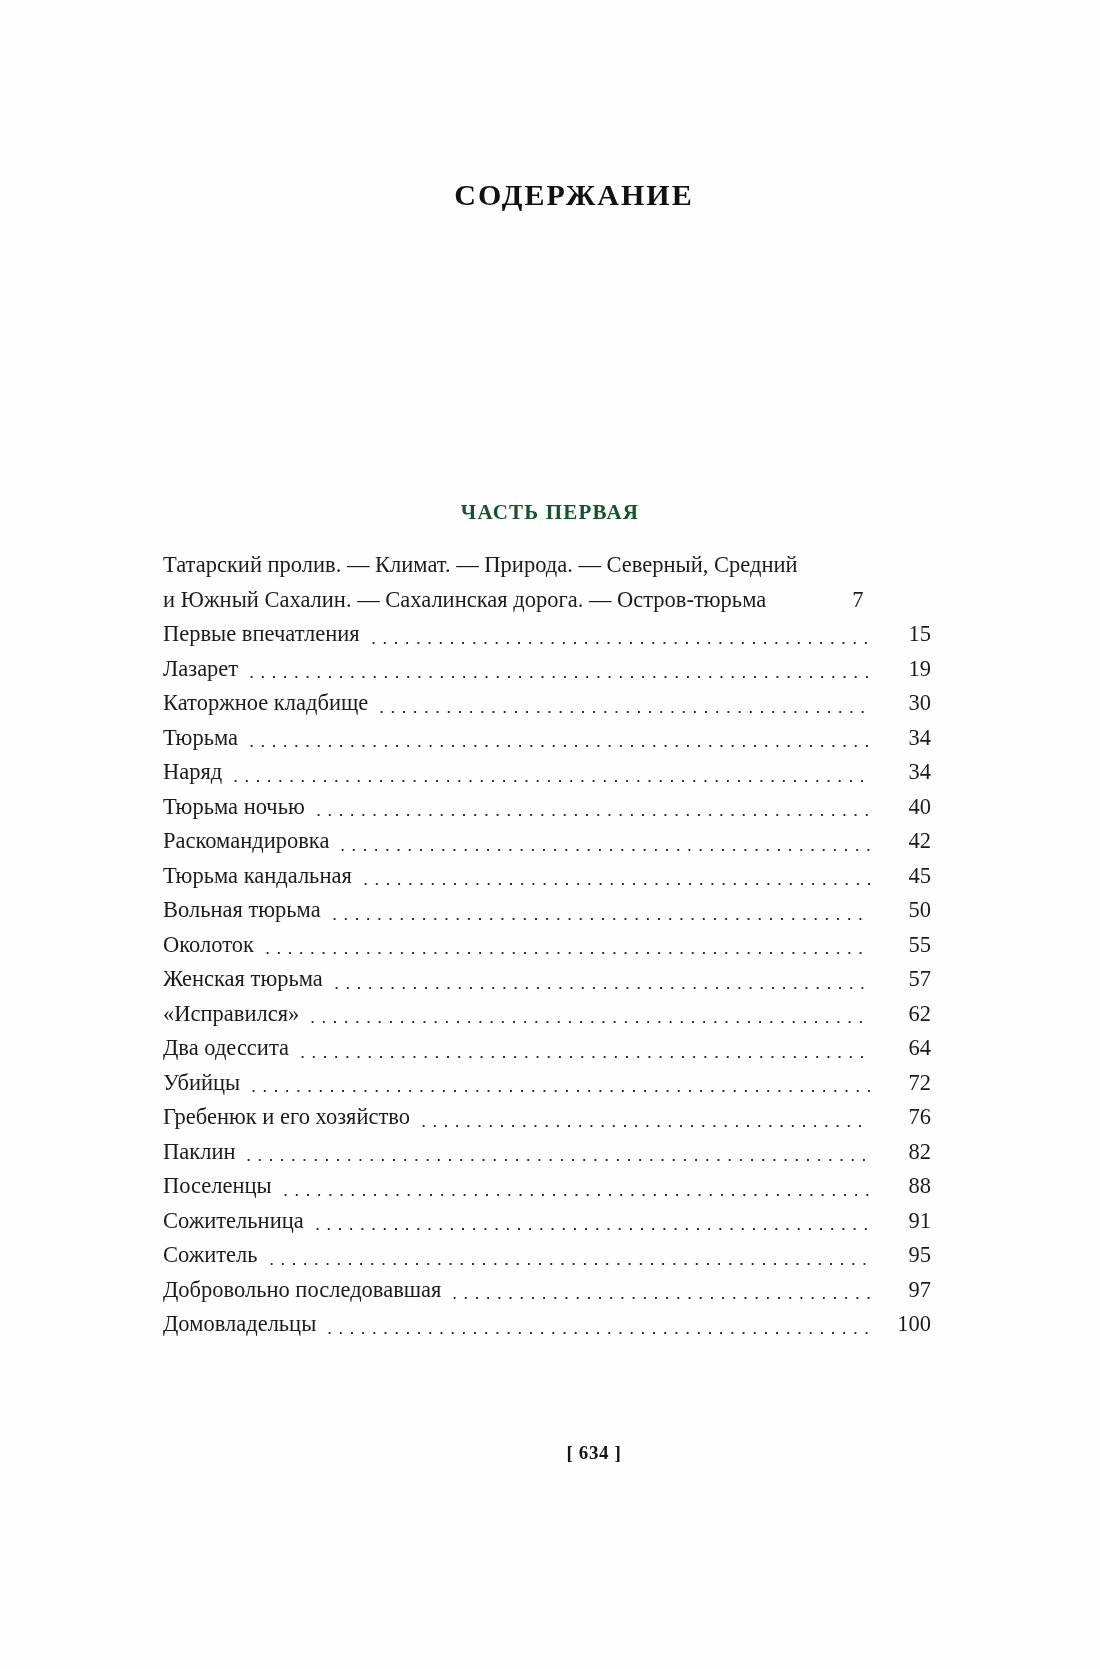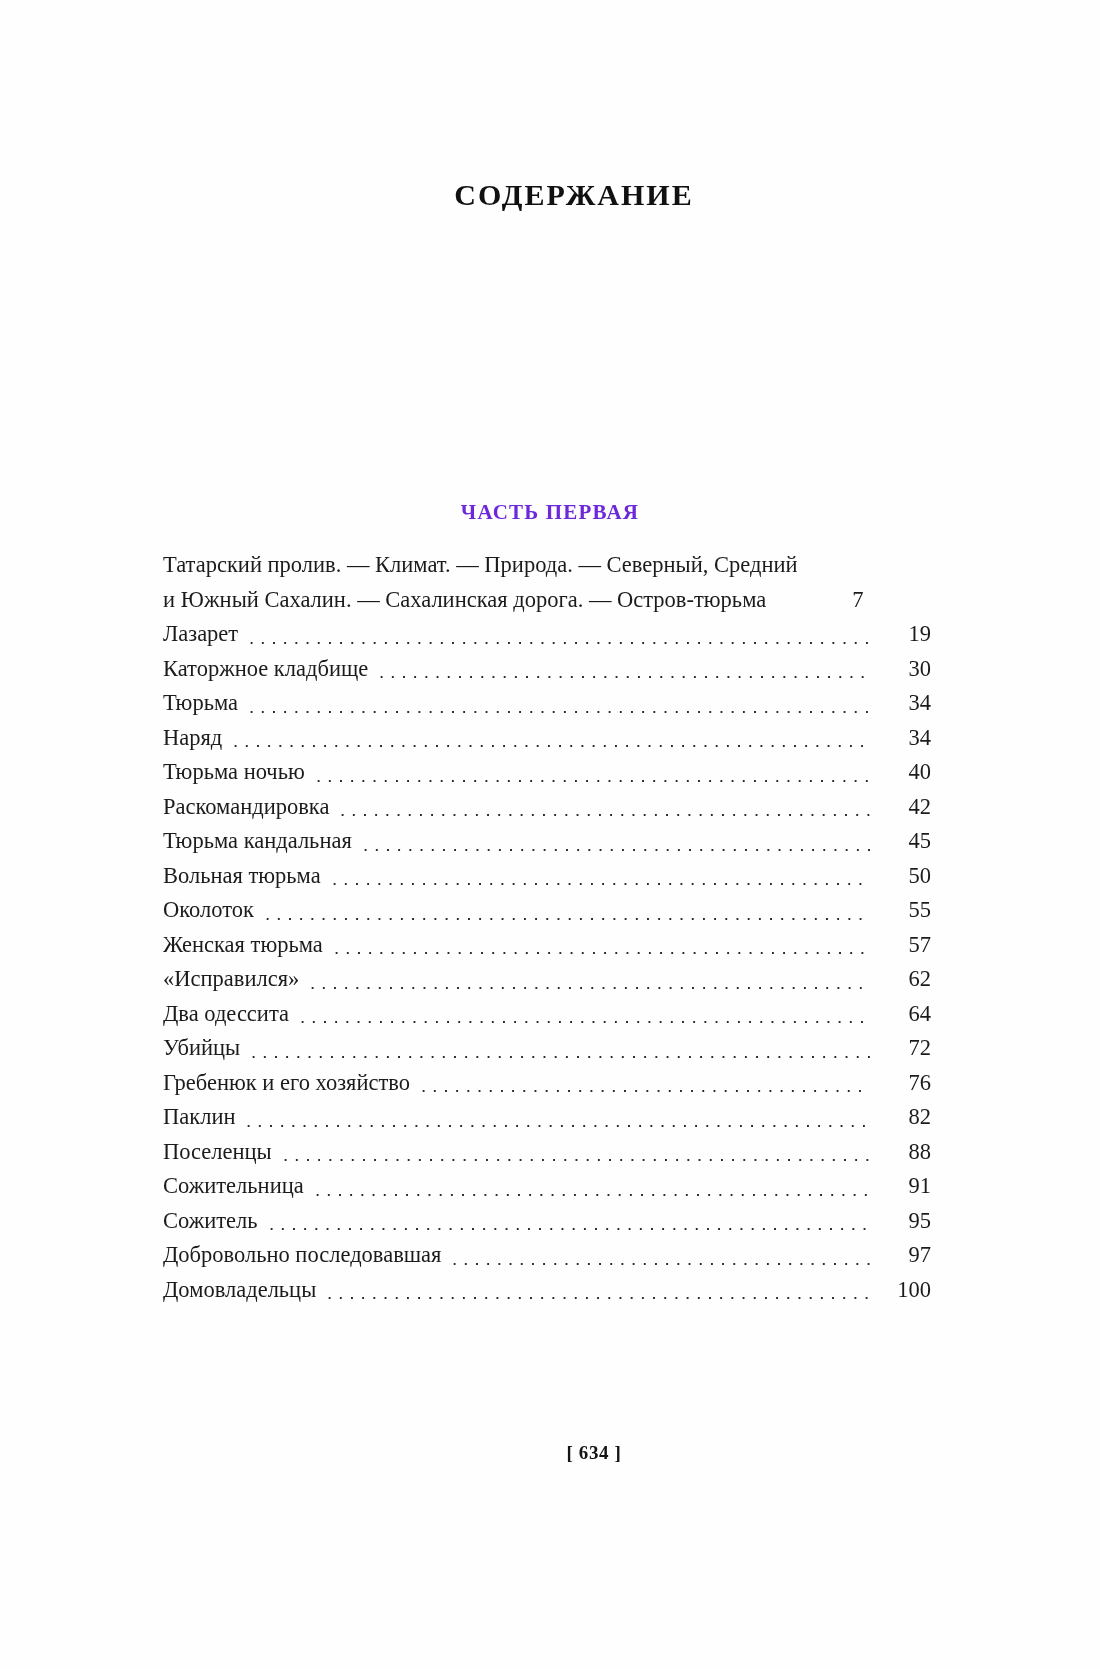--- a/index.html
+++ b/index.html
@@ -42,21 +42,21 @@
   
   .part-header {
     position: absolute;
     top: 500px;
     left: 0;
     width: 1100px;
     text-align: center;
     font-size: 21px;
     font-weight: bold;
     letter-spacing: 1.2px;
-    color: #6d28d9;
+    color: #14532d;
   }
 
   
   .toc-list {
     position: absolute;
     top: 548px;
     left: 163px;
     width: 768px;
   }
 
@@ -142,20 +142,25 @@
       <span class="line1">Татарский пролив. — Климат. — Природа. — Северный, Средний</span>
       <span class="line2row">
         <span class="line2">и Южный Сахалин. — Сахалинская дорога. — Остров-тюрьма</span>
         <span class="leader"></span>
         <span class="page-num">7</span>
       </span>
     </div>
 
     <div id="entries-host">
         <div class="toc-entry">
+          <span class="label">Первые впечатления</span>
+          <span class="leader"></span>
+          <span class="page-num">15</span>
+        </div>
+        <div class="toc-entry">
           <span class="label">Лазарет</span>
           <span class="leader"></span>
           <span class="page-num">19</span>
         </div>
         <div class="toc-entry">
           <span class="label">Каторжное кладбище</span>
           <span class="leader"></span>
           <span class="page-num">30</span>
         </div>
         <div class="toc-entry">

